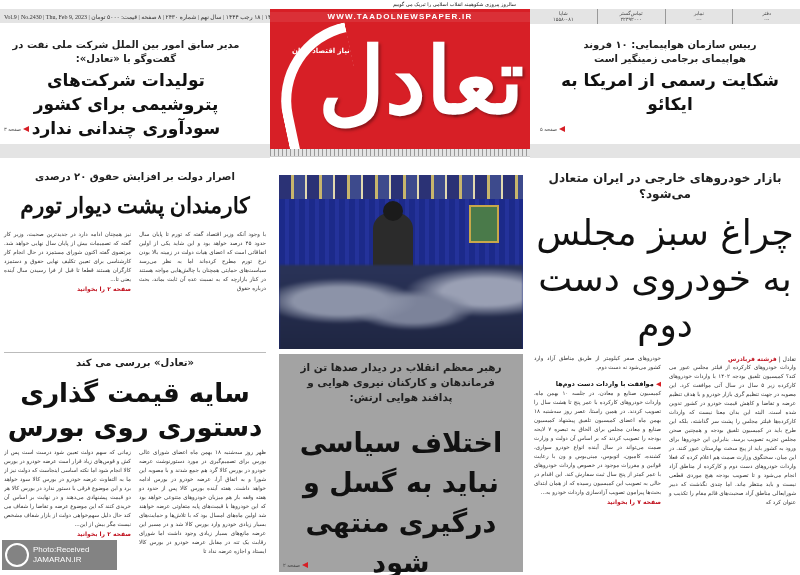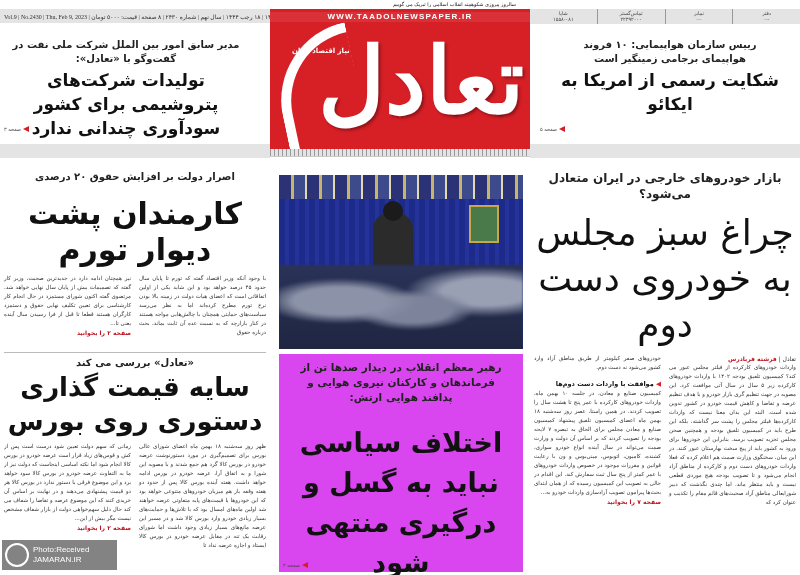--- a/index.html
+++ b/index.html
@@ -90,21 +90,21 @@
     background: repeating-linear-gradient(90deg, #1c2a8a 0 6px, #24329a 6px 10px); }
   .photo .figure { position: absolute; left: 94px; top: 38px; width: 40px; height: 90px; background: #2b2b2b; border-radius: 16px 16px 4px 4px; }
   .photo .figure-head { position: absolute; left: 104px; top: 26px; width: 20px; height: 20px; background: #1b1b1b; border-radius: 50%; }
   .photo .portrait { position: absolute; left: 190px; top: 30px; width: 30px; height: 38px; background: #4a7a4a; border: 2px solid #c8a84a; }
   .photo .crowd { position: absolute; left: 0; top: 90px; width: 100%; height: 90px;
     background: radial-gradient(ellipse at 25% 40%, #8c93a8 0 18%, transparent 30%),
                 radial-gradient(ellipse at 55% 50%, #7c839a 0 20%, transparent 32%),
                 radial-gradient(ellipse at 85% 30%, #9aa0b4 0 15%, transparent 28%),
                 linear-gradient(#2a3358, #1e2540); filter: blur(1px); }
 
-  .center-box { position: absolute; left: 279px; top: 354px; width: 244px; height: 218px; background: #d946ef; text-align: center; }
+  .center-box { position: absolute; left: 279px; top: 354px; width: 244px; height: 218px; background: #a3a3a3; text-align: center; }
 
   .watermark {
     position: absolute; left: 2px; top: 540px; width: 115px; height: 30px;
     background: rgba(90,90,90,0.75); display: flex; align-items: center; gap: 4px; padding-left: 3px; direction: ltr;
   }
   .watermark .wm-logo { width: 24px; height: 24px; border-radius: 50%; border: 2px solid #fff; }
   .watermark .wm-text { font-size: 8px; color: #fff; font-family: "Liberation Sans", sans-serif; line-height: 10px; }
 </style>
 </head>
 <body>
@@ -155,34 +155,34 @@
   <div class="kicker">رییس سازمان هواپیمایی: ۱۰ فروند هواپیمای برجامی زمینگیر است</div>
   <div class="headline-md" style="margin-top:2px;">شکایت رسمی از امریکا به ایکائو</div>
 </div>
 <div class="page-ref" style="left:540px; top:126px;">
   <span class="tri"></span>
   <span>صفحه ۵</span>
 </div>
 
 <div class="col" style="left:4px; top:170px; width:262px;">
   <div class="kicker" style="text-align:center;">اصرار دولت بر افزایش حقوق ۲۰ درصدی</div>
-  <div class="headline-lg" style="font-size:30px; line-height:36px; margin-top:12px;">کارمندان پشت دیوار تورم</div>
+  <div class="headline-lg" style="font-size:22px; line-height:36px; margin-top:4px;font-family:Liberation Serif, serif;">کارمندان پشت دیوار تورم</div>
   <div class="body-cols" style="margin-top:6px;">
     <div class="body-col">با وجود آنکه وزیر اقتصاد گفته که تورم تا پایان سال حدود ۴۵ درصد خواهد بود و این شاید یکی از اولین اتفاقاتی است که اعضای هیات دولت در زمینه بالا بودن نرخ تورم مطرح کرده‌اند اما به نظر می‌رسد سیاست‌های حمایتی همچنان با چالش‌هایی مواجه هستند در کنار بازارچه که به نسبت عده آن ثابت بماند، بحث درباره حقوق</div>
     <div class="body-col">
       <span>نیز همچنان ادامه دارد در جدیدترین صحبت، وزیر کار گفته که تصمیمات بیش از پایان سال نهایی خواهد شد. مرتضوی گفته اکنون شورای مستمزد در حال انجام کار کارشناسی برای تعیین تکلیف نهایی حقوق و دستمزد کارگران هستند قطعا تا قبل از فرا رسیدن سال آینده یعنی تا...</span>
       <div class="more">صفحه ۲ را بخوانید</div>
     </div>
   </div>
 </div>
 <div class="divider" style="left:4px; top:352px; width:262px;"></div>
 
 <div class="col" style="left:4px; top:356px; width:262px;">
   <div class="kicker" style="text-align:center;">«تعادل» بررسی می کند</div>
-  <div class="headline-lg" style="font-size:26px; line-height:34px; margin-top:0;">سایه قیمت گذاری دستوری روی بورس</div>
+  <div class="headline-lg" style="font-size:26px; line-height:34px; margin-top:6px;">سایه قیمت گذاری دستوری روی بورس</div>
   <div class="body-cols" style="margin-top:4px; height:128px; overflow:hidden;">
     <div class="body-col">ظهر روز سه‌شنبه ۱۸ بهمن ماه اعضای شورای عالی بورس برای تصمیم‌گیری در مورد دستورنوشت عرضه خودرو در بورس کالا گرد هم جمع شدند و با مصوبه این شورا و به اتفاق آرا، عرضه خودرو در بورس ادامه خواهد داشت. هفته آینده بورس کالا پس از حدود دو هفته وقفه باز هم میزبان خودروهای متنوعی خواهد بود که این خودروها با قیمت‌های پایه متفاوتی عرضه خواهند شد اولین ماه‌های امسال بود که با تلاش‌ها و حمایت‌های بسیار زیادی خودرو وارد بورس کالا شد و در مسیر این عرضه مانع‌های بسیار زیادی وجود داشت اما شورای رقابت یک تنه در مقابل عرضه خودرو در بورس کالا ایستاد و اجازه عرضه نداد تا</div>
     <div class="body-col">
       <span>زمانی که سهم دولت تعیین شود درست است پس از کش و قوس‌های زیاد قرار است عرضه خودرو در بورس کالا انجام شود اما نکته اساسی اینجاست که دولت نیز از ما به التفاوت عرضه خودرو در بورس کالا سود خواهد برد و این موضوع فرقی با دستور ندارد در بورس کالا هر دو قیمت پیشنهادی می‌دهند و در نهایت بر اساس آن خریدی کنند که این موضوع عرضه و تقاضا را شفاف می کند حال دلیل سهم‌خواهی دولت از بازار شفاف مشخص نیست مگر بیش از این...</span>
       <div class="more">صفحه ۲ را بخوانید</div>
     </div>
   </div>
 </div>
 
 <div class="photo">

